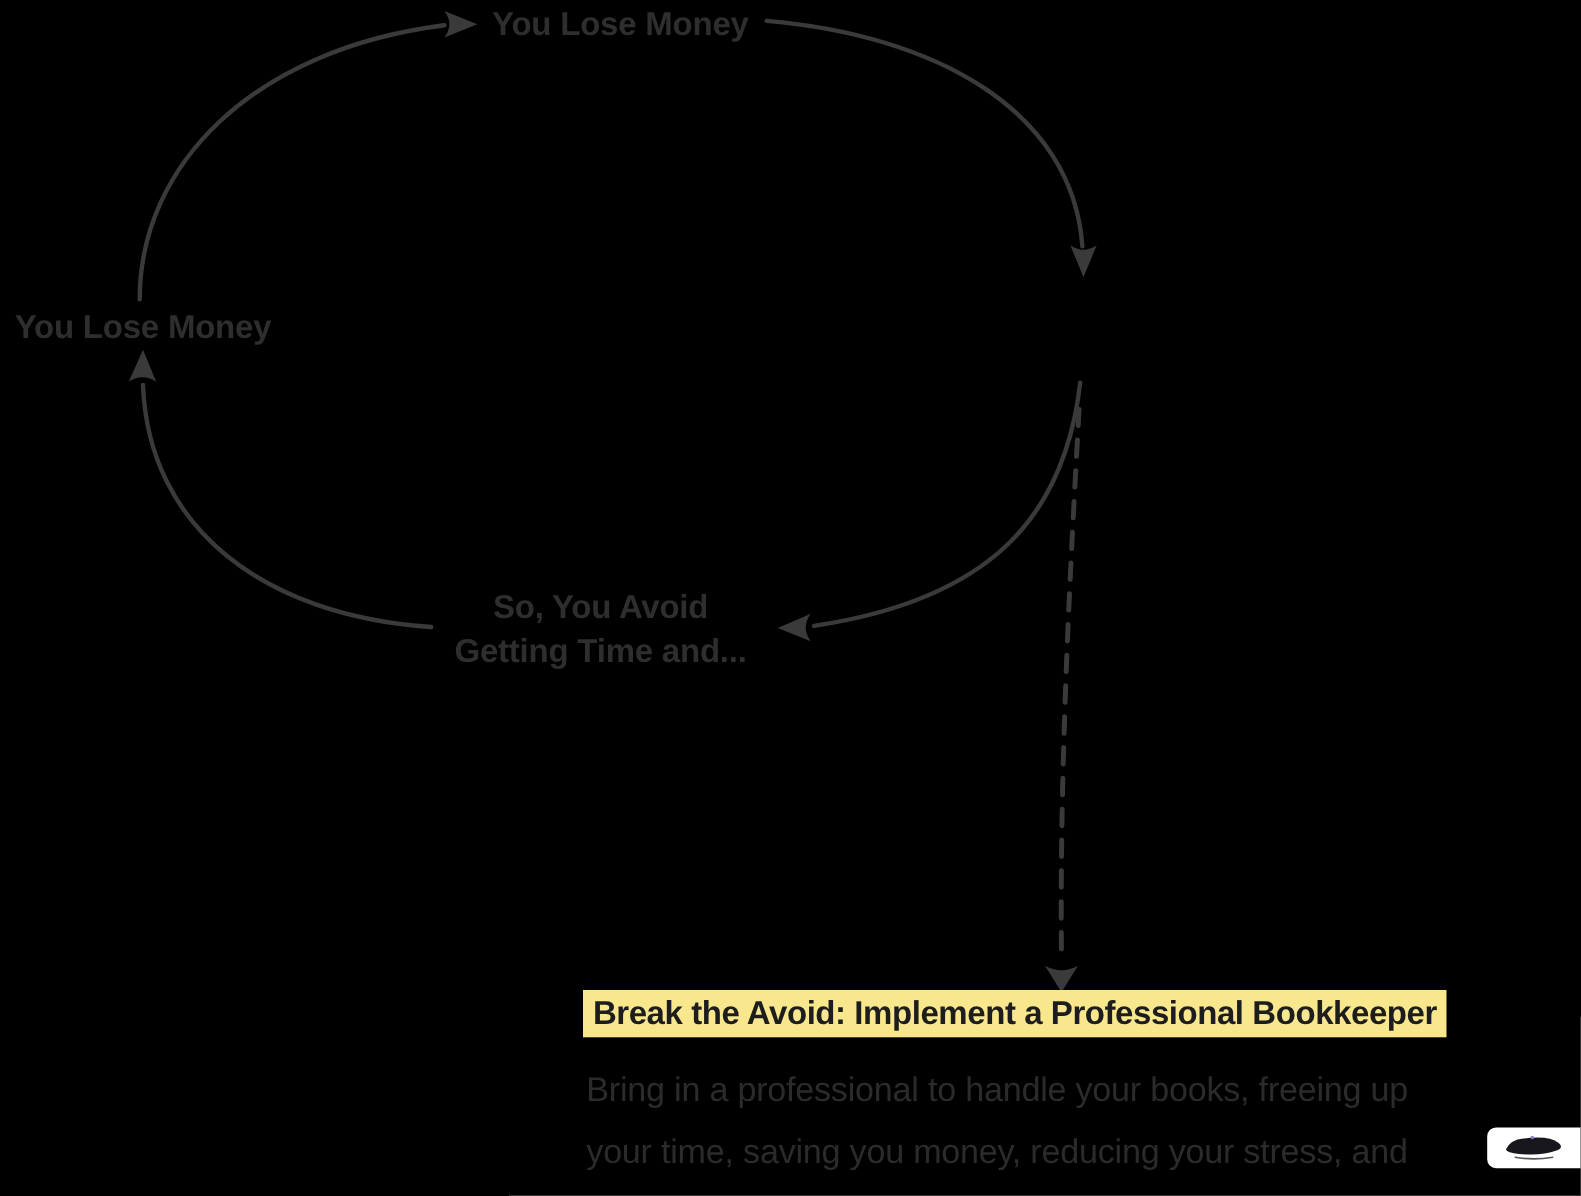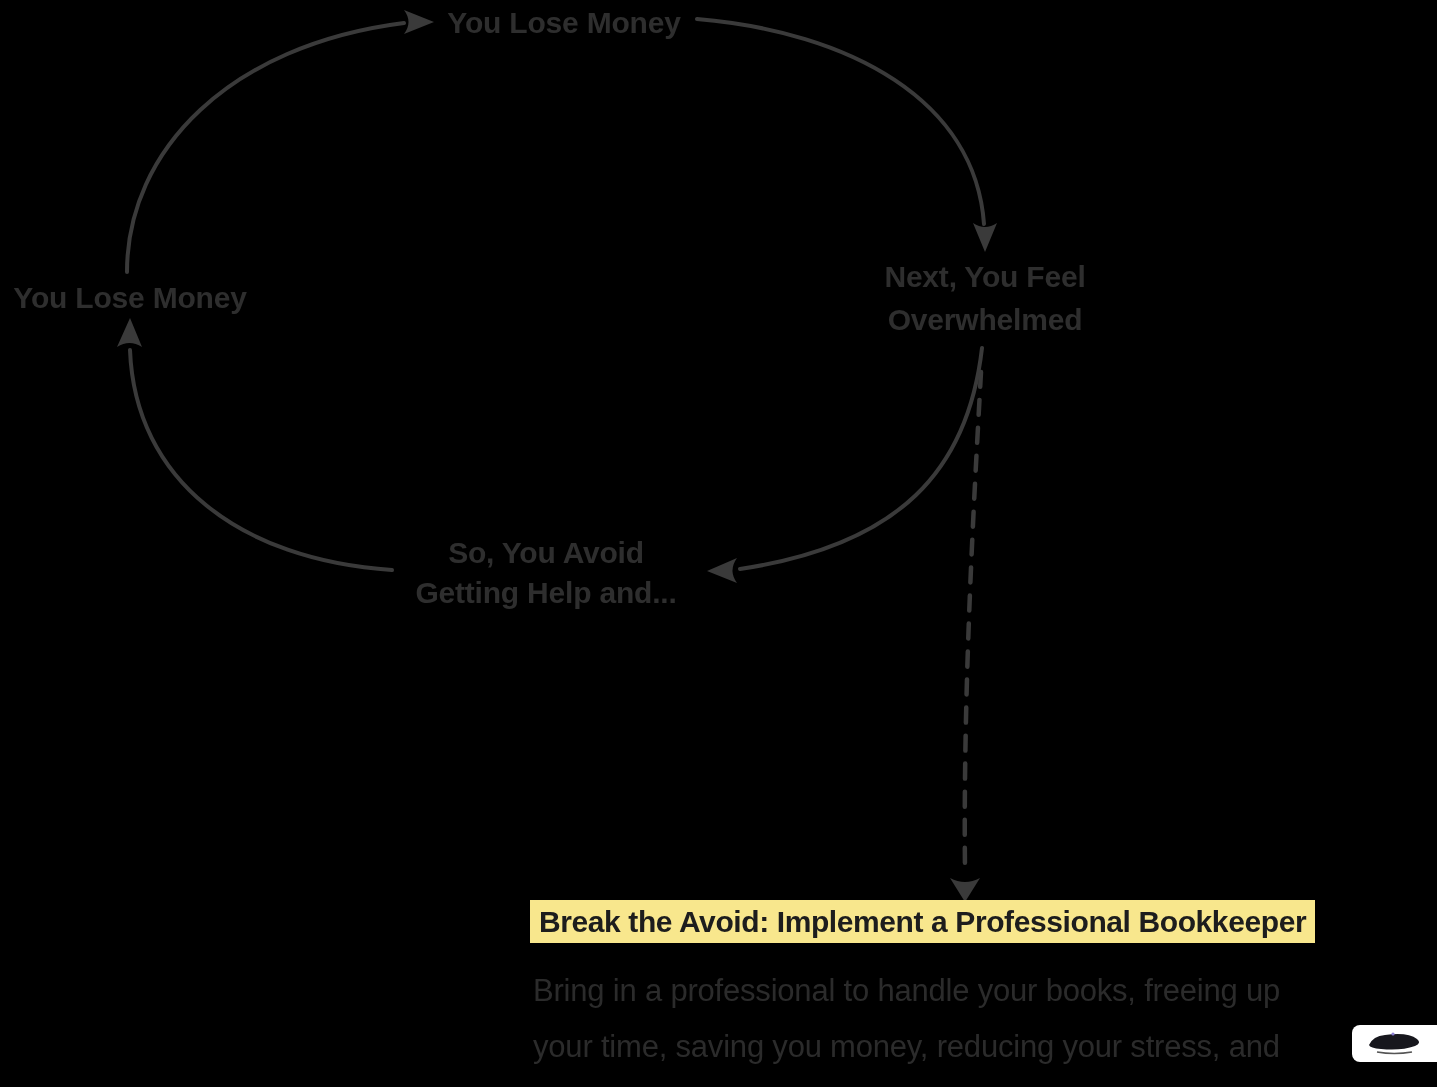--- a/index.html
+++ b/index.html
@@ -89,25 +89,23 @@
 
     <path class="curve" d="M392 570 C240 560 135 480 130 350"></path>
     <path class="head" d="M130 318 L117 347 Q129.5 339 142 347 Z"></path>
 
     <path class="curve dashed" d="M981 372 C974 500 963 690 965 870"></path>
     <path class="head" d="M965 902 L950 878 Q965 886 980 878 Z"></path>
   </svg>
 
   <div class="node" id="node-lose-money">You Lose Money</div>
 
-  <div class="node" id="node-feel-overwhelmed">Next, You Feel
-Overwhelmed</div>
 
   <div class="node" id="node-avoid-help">So, You Avoid
-Getting Help and...</div>
+Getting Time and...</div>
 
   <div class="node" id="node-lose-time">You Lose Money</div>
 
   <div class="callout-title">Break the Avoid: Implement a Professional Bookkeeper</div>
 
   <div class="callout-body">Bring in a professional to handle your books, freeing up
 your time, saving you money, reducing your stress, and
 giving you the clarity to grow your business.</div>
 
   <div class="watermark">

